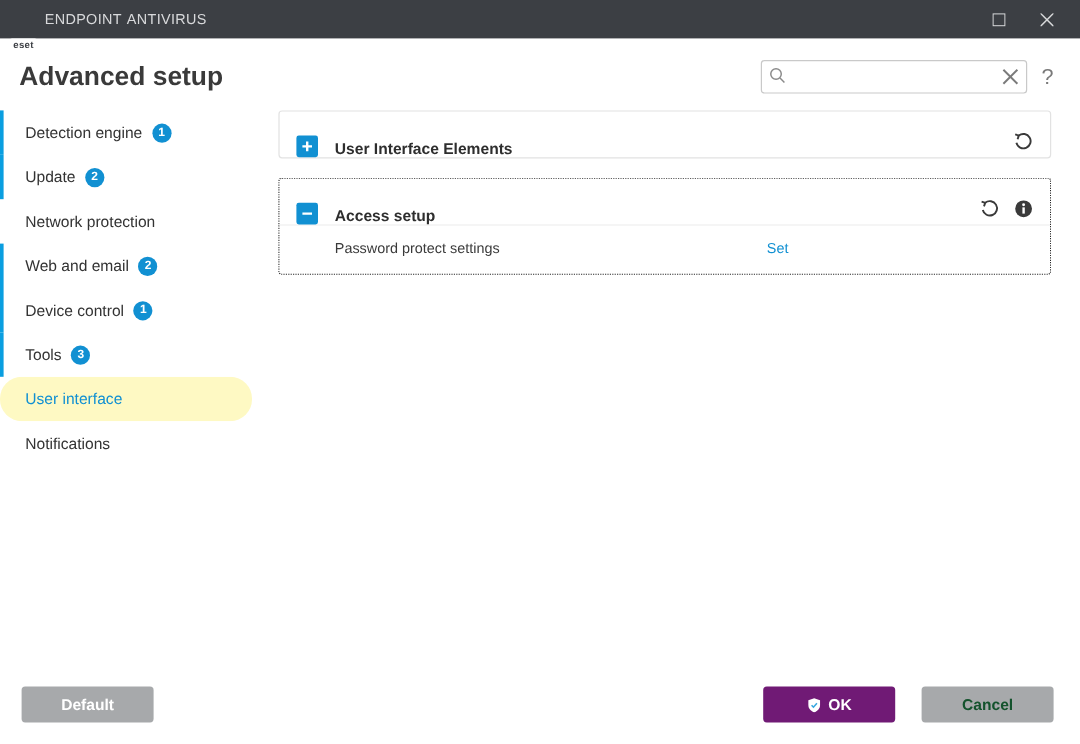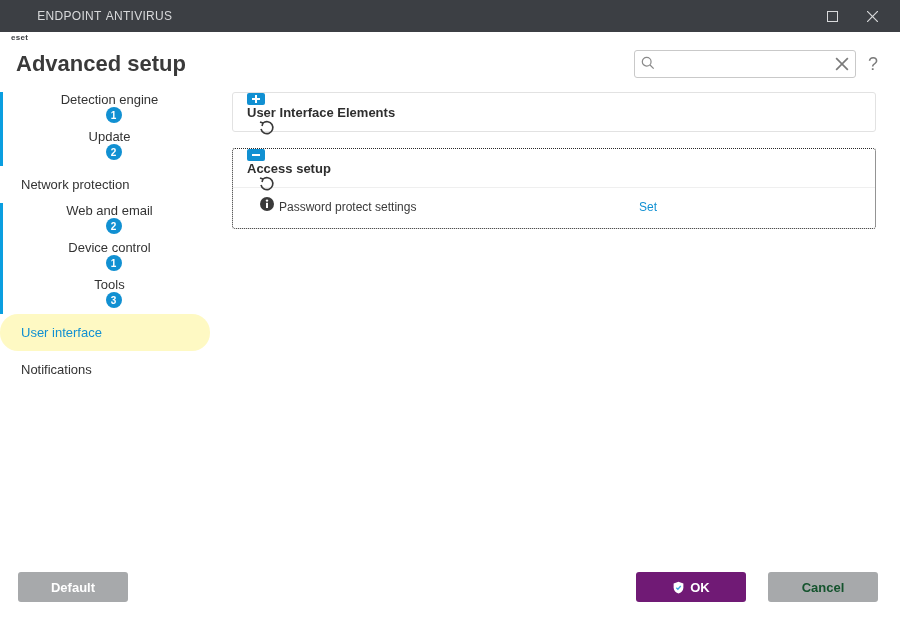--- a/index.html
+++ b/index.html
@@ -70,39 +70,39 @@
     .side-item {
       height: 37px;
       display: flex; align-items: center;
       padding: 0 12px 0 18px;
       font-size: 13px;
       color: #333;
       border-left: 3px solid transparent;
       cursor: pointer;
       position: relative;
     }
-    .side-item.indicator { border-left-color: #0a9ee0; flex-direction: column; }
+    .side-item.indicator { border-left-color: #0a9ee0; }
     .side-item.active { background: #fef9c3; color: #1190d2; font-weight: 400; border-radius: 18px; }
     .badge {
       display: inline-flex; align-items: center; justify-content: center;
       min-width: 16px; height: 16px; border-radius: 8px;
       background: #1190d2; color: #fff; font-size: 10px; font-weight: 700;
       margin-left: 8px; padding: 0 4px;
     }
     
     .main {
       flex: 1; padding: 4px 24px 0 22px; display: flex; flex-direction: column; gap: 16px;
     }
     
     .panel {
       border: 1px solid #e2e2e2; border-radius: 3px; background: #fff;
     }
     .panel-header {
-      display: flex; align-items: flex-start;
-      height: 38px; padding: 0 14px; flex-direction: column;
+      display: flex; align-items: flex-end;
+      height: 38px; padding: 0 14px;
     }
     .panel-header .toggle-btn {
       width: 18px; height: 18px; background: #1190d2; border-radius: 2px;
       display: flex; align-items: center; justify-content: center; margin-right: 14px;
       cursor: pointer;
     }
     .panel-header .toggle-btn svg { stroke: #fff; }
     .panel-header .p-title { font-size: 13px; font-weight: 700; color: #2e2e2e; flex: 1; }
     .panel-header .hdr-icon { color: #3a3a3a; margin-left: 12px; cursor: pointer; }
     

